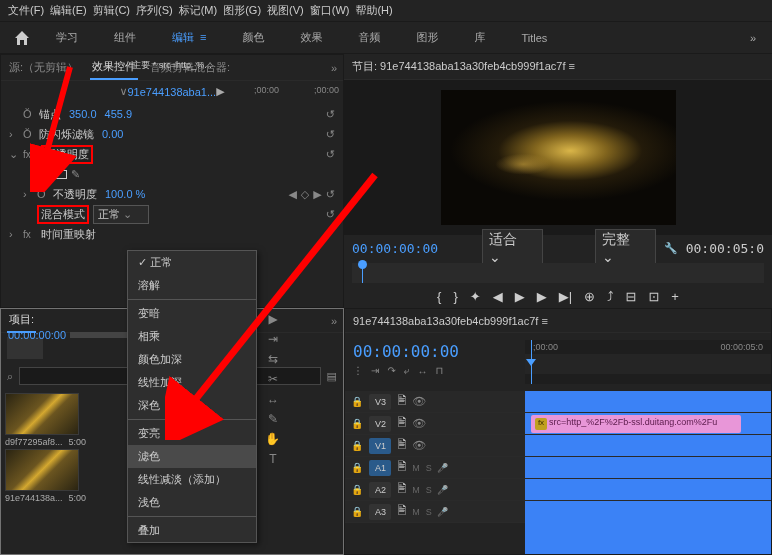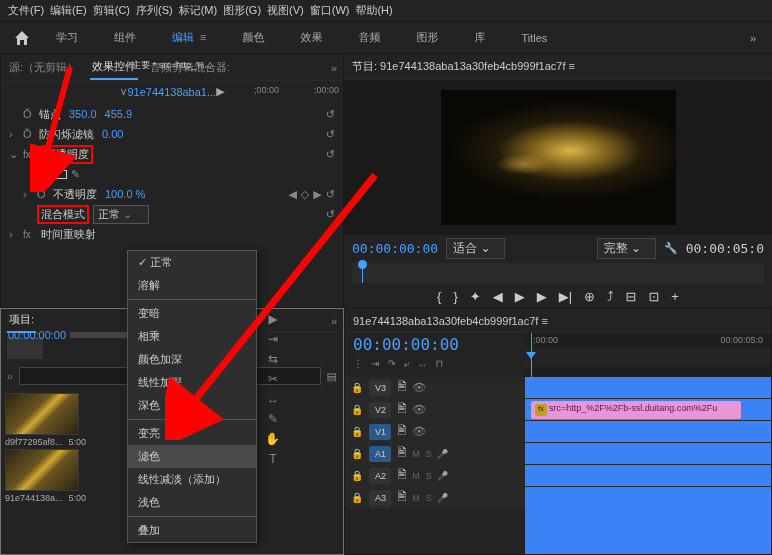--- a/index.html
+++ b/index.html
@@ -69,29 +69,29 @@
 .thumb-label { font-size: 9px; color: #aaa; }
 
 
 .monitor { background: #232323; display: flex; flex-direction: column; }
 .mon-header { height: 26px; display: flex; align-items: center; padding: 0 8px; color: #ccc; border-bottom: 1px solid #2a2a2a; }
 .mon-view { flex: 1; background: #1a1a1a; display: flex; align-items: center; justify-content: center; padding: 10px; }
 .mon-img { width: 235px; height: 135px; background: radial-gradient(ellipse 120px 50px at 55% 45%, rgba(240,200,80,0.9) 0%, rgba(180,140,40,0.7) 30%, rgba(60,45,15,0.5) 60%, #0a0805 100%), #0a0805; position: relative; }
 .mon-img::after { content: ""; position: absolute; inset: 0; background: radial-gradient(ellipse 40px 15px at 35% 55%, rgba(200,160,60,0.6), transparent 70%); }
 .mon-controls { height: 26px; display: flex; align-items: center; padding: 0 8px; gap: 8px; }
 .tc { color: #4a9eff; font-family: monospace; font-size: 13px; }
-.selbox { background: #2a2a2a; border: 1px solid #444; padding: 1px 14px 1px 6px; color: #ccc; font-size: 12px; }
+.selbox { background: #2a2a2a; border: 1px solid #444; padding: 1px 14px 1px 6px; color: #ccc; font-size: 14px; margin-left: 36px; }
 .mon-ruler { height: 20px; background: #2a2a2a; position: relative; margin: 2px 8px; }
 .playhead { position: absolute; left: 10px; top: 0; width: 1px; height: 100%; background: #4a9eff; }
 .playhead::before { content: ""; position: absolute; top: -3px; left: -4px; width: 9px; height: 9px; background: #4a9eff; border-radius: 50%; }
 .transport { display: flex; justify-content: center; gap: 12px; padding: 4px 0; color: #ccc; }
 .transport span { cursor: pointer; font-size: 13px; }
 
 
-.timeline { background: #232323; border: 1px solid #1a1a1a; display: flex; flex-direction: column; }
+.timeline { background: #232323; border: 1px solid #1a1a1a; display: flex; flex-direction: column; gap: 7px; }
 .tl-header { height: 24px; display: flex; align-items: center; padding: 0 8px; color: #ccc; border-bottom: 1px solid #2a2a2a; }
 .tl-top { display: flex; height: 44px; }
 .tl-tc-area { width: 180px; padding: 2px 8px; }
 .tl-tc { color: #4a9eff; font-family: monospace; font-size: 16px; }
 .tl-tools { display: flex; gap: 8px; margin-top: 4px; color: #888; font-size: 10px; }
 .tl-ruler { flex: 1; position: relative; background: #1e1e1e; }
 .tl-ruler .ticks { display: flex; justify-content: space-between; padding: 2px 8px; color: #888; font-size: 9px; }
 .tl-ruler .track-area-ruler { height: 20px; background: #252525; position: relative; }
 .tl-playhead { position: absolute; left: 6px; top: 0; bottom: 0; width: 1px; background: #4a9eff; z-index: 5; }
 .tl-playhead::before { content: ""; position: absolute; top: 19px; left: -5px; border-left: 5px solid transparent; border-right: 5px solid transparent; border-top: 7px solid #4a9eff; }

